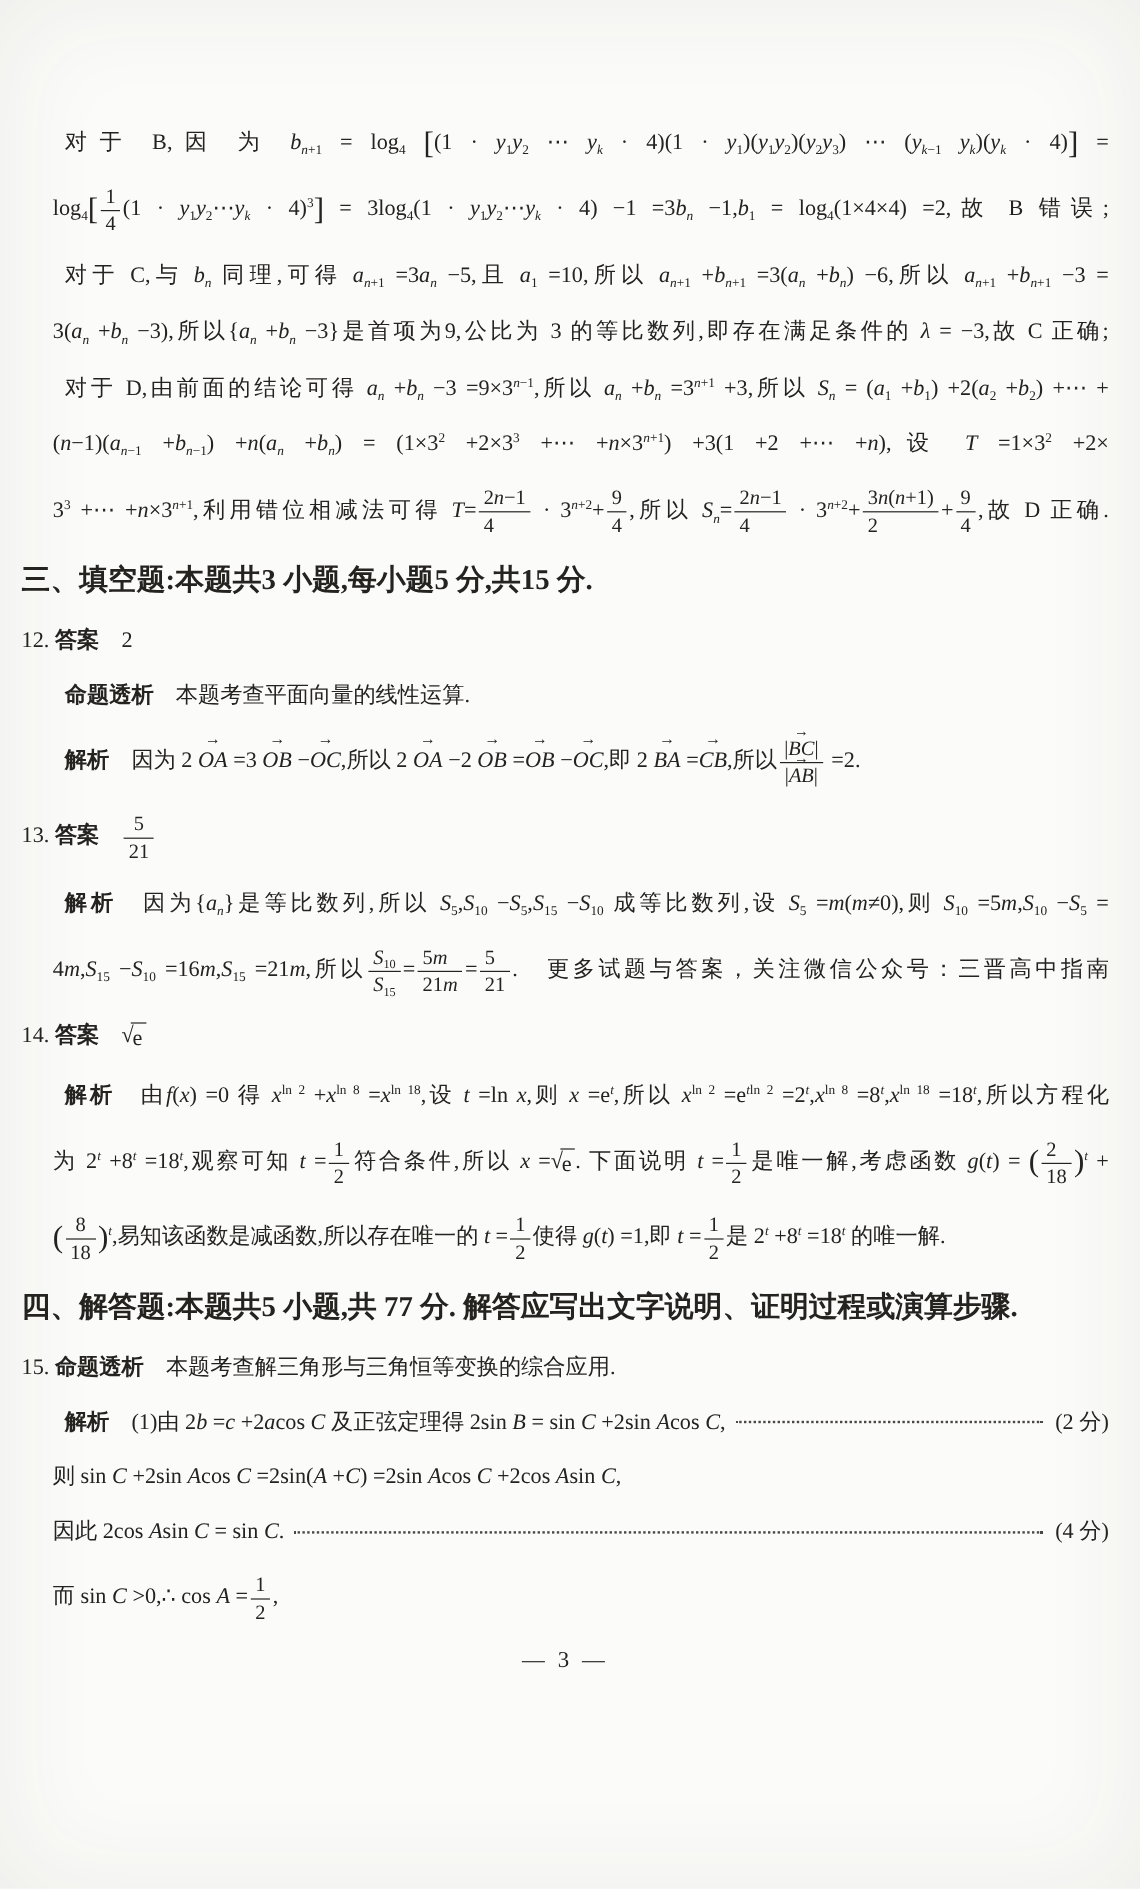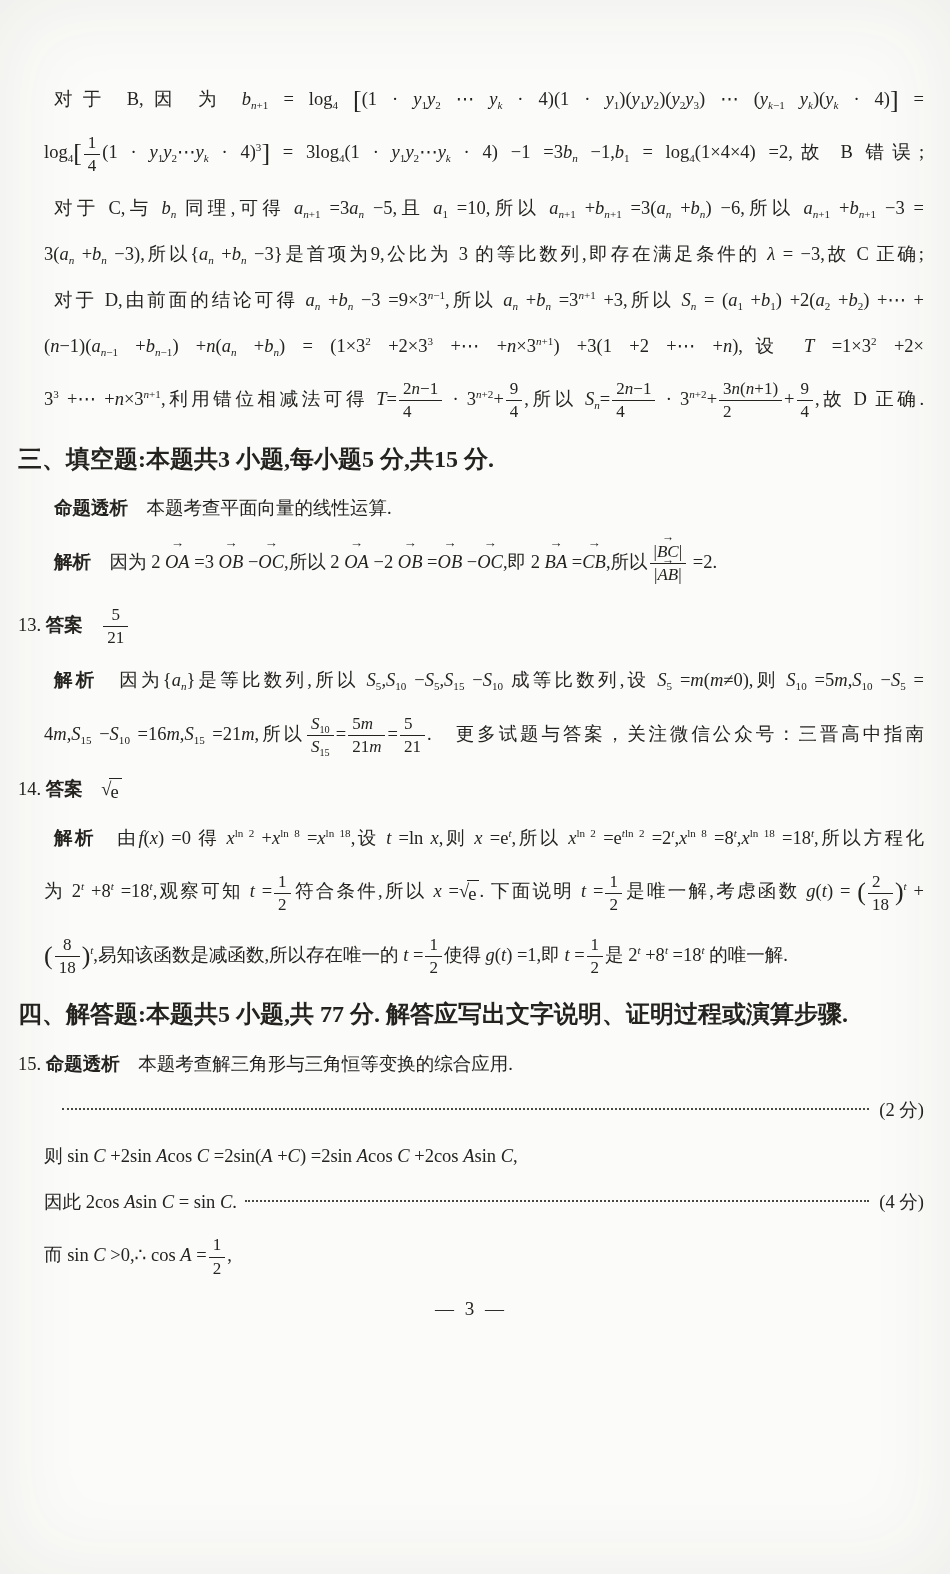--- a/index.html
+++ b/index.html
@@ -14,21 +14,21 @@
   .sheet {
     width: 100%; height: 100%;
     padding: 86px 26px 0 18px;
     box-shadow: inset 0 0 90px rgba(60,55,45,.07);
   }
   .line { margin: 0 0 19px; line-height: 1.45; }
   .ind  { padding-left: 36px; }
   .cont { padding-left: 26px; }
   .head { font-weight: bold; font-size: 24px; }
   .item { padding-left: 0; }
-  .fill { text-align: justify; text-align-last: justify; }
+  .fill { text-align: justify; text-align-last: justify; margin-top: 20px; }
   .leader { display: flex; align-items: center; }
   .leader .content { flex: 0 0 auto; }
   .dots {
     flex: 1 1 auto; height: 0;
     border-bottom: 2.6px dotted #4a4843;
     margin: 0 10px 0 8px;
     transform: translateY(-1px);
     min-width: 30px;
   }
   .score { flex: 0 0 auto; white-space: nowrap; }
@@ -82,20 +82,21 @@
             <span class="fn">2<i>n</i>−1</span>
             <span class="fd">4</span>
           </span> · 3<sup><i>n</i>+2</sup>+<span class="frac">
             <span class="fn">3<i>n</i>(<i>n</i>+1)</span>
             <span class="fd">2</span>
           </span>+<span class="frac">
             <span class="fn">9</span>
             <span class="fd">4</span>
           </span>,故 D 正确.</span></div>
       <div class="line head"><span class="content">三、填空题:本题共3 小题,每小题5 分,共15 分.</span></div>
+      <div class="line item"><span class="content">12. <b>答案</b>　2</span></div>
       <div class="line ind"><span class="content"><b>命题透析</b>　本题考查平面向量的线性运算.</span></div>
       <div class="line ind"><span class="content"><b>解析</b>　因为 2 <span class="vec"><span class="varr">→</span><i>OA</i></span> =3 <span class="vec"><span class="varr">→</span><i>OB</i></span> −<span class="vec"><span class="varr">→</span><i>OC</i></span>,所以 2 <span class="vec"><span class="varr">→</span><i>OA</i></span> −2 <span class="vec"><span class="varr">→</span><i>OB</i></span> =<span class="vec"><span class="varr">→</span><i>OB</i></span> −<span class="vec"><span class="varr">→</span><i>OC</i></span>,即 2 <span class="vec"><span class="varr">→</span><i>BA</i></span> =<span class="vec"><span class="varr">→</span><i>CB</i></span>,所以<span class="frac">
             <span class="fn">|<span class="vec"><span class="varr">→</span><i>BC</i></span>|</span>
             <span class="fd">|<span class="vec"><span class="varr">→</span><i>AB</i></span>|</span>
           </span> =2.</span></div>
       <div class="line item"><span class="content">13. <b>答案</b>　<span class="frac">
             <span class="fn">5</span>
             <span class="fd">21</span>
           </span></span></div>
       <div class="line ind fill"><span class="content"><b>解析</b>　因为{<i>a</i><sub><i>n</i></sub>}是等比数列,所以 <i>S</i><sub>5</sub>,<i>S</i><sub>10</sub> −<i>S</i><sub>5</sub>,<i>S</i><sub>15</sub> −<i>S</i><sub>10</sub> 成等比数列,设 <i>S</i><sub>5</sub> =<i>m</i>(<i>m</i>≠0),则 <i>S</i><sub>10</sub> =5<i>m</i>,<i>S</i><sub>10</sub> −<i>S</i><sub>5</sub> =</span></div>
@@ -133,20 +134,21 @@
           </span><span class="big">)</span><sup><i>t</i></sup>,易知该函数是减函数,所以存在唯一的 <i>t</i> =<span class="frac">
             <span class="fn">1</span>
             <span class="fd">2</span>
           </span>使得 <i>g</i>(<i>t</i>) =1,即 <i>t</i> =<span class="frac">
             <span class="fn">1</span>
             <span class="fd">2</span>
           </span>是 2<sup><i>t</i></sup> +8<sup><i>t</i></sup> =18<sup><i>t</i></sup> 的唯一解.</span></div>
       <div class="line head"><span class="content">四、解答题:本题共5 小题,共 77 分. 解答应写出文字说明、证明过程或演算步骤.</span></div>
       <div class="line item"><span class="content">15. <b>命题透析</b>　本题考查解三角形与三角恒等变换的综合应用.</span></div>
       <div class="line ind leader">
+        <span class="content"><b>解析</b>　(1)由 2<i>b</i> =<i>c</i> +2<i>a</i>cos <i>C</i> 及正弦定理得 2sin <i>B</i> = sin <i>C</i> +2sin <i>A</i>cos <i>C</i>,</span>
         <span class="dots"></span>
         <span class="score">(2 分)</span>
       </div>
       <div class="line cont"><span class="content">则 sin <i>C</i> +2sin <i>A</i>cos <i>C</i> =2sin(<i>A</i> +<i>C</i>) =2sin <i>A</i>cos <i>C</i> +2cos <i>A</i>sin <i>C</i>,</span></div>
       <div class="line cont leader">
         <span class="content">因此 2cos <i>A</i>sin <i>C</i> = sin <i>C</i>.</span>
         <span class="dots"></span>
         <span class="score">(4 分)</span>
       </div>
       <div class="line cont"><span class="content">而 sin <i>C</i> &gt;0,∴ cos <i>A</i> =<span class="frac">

